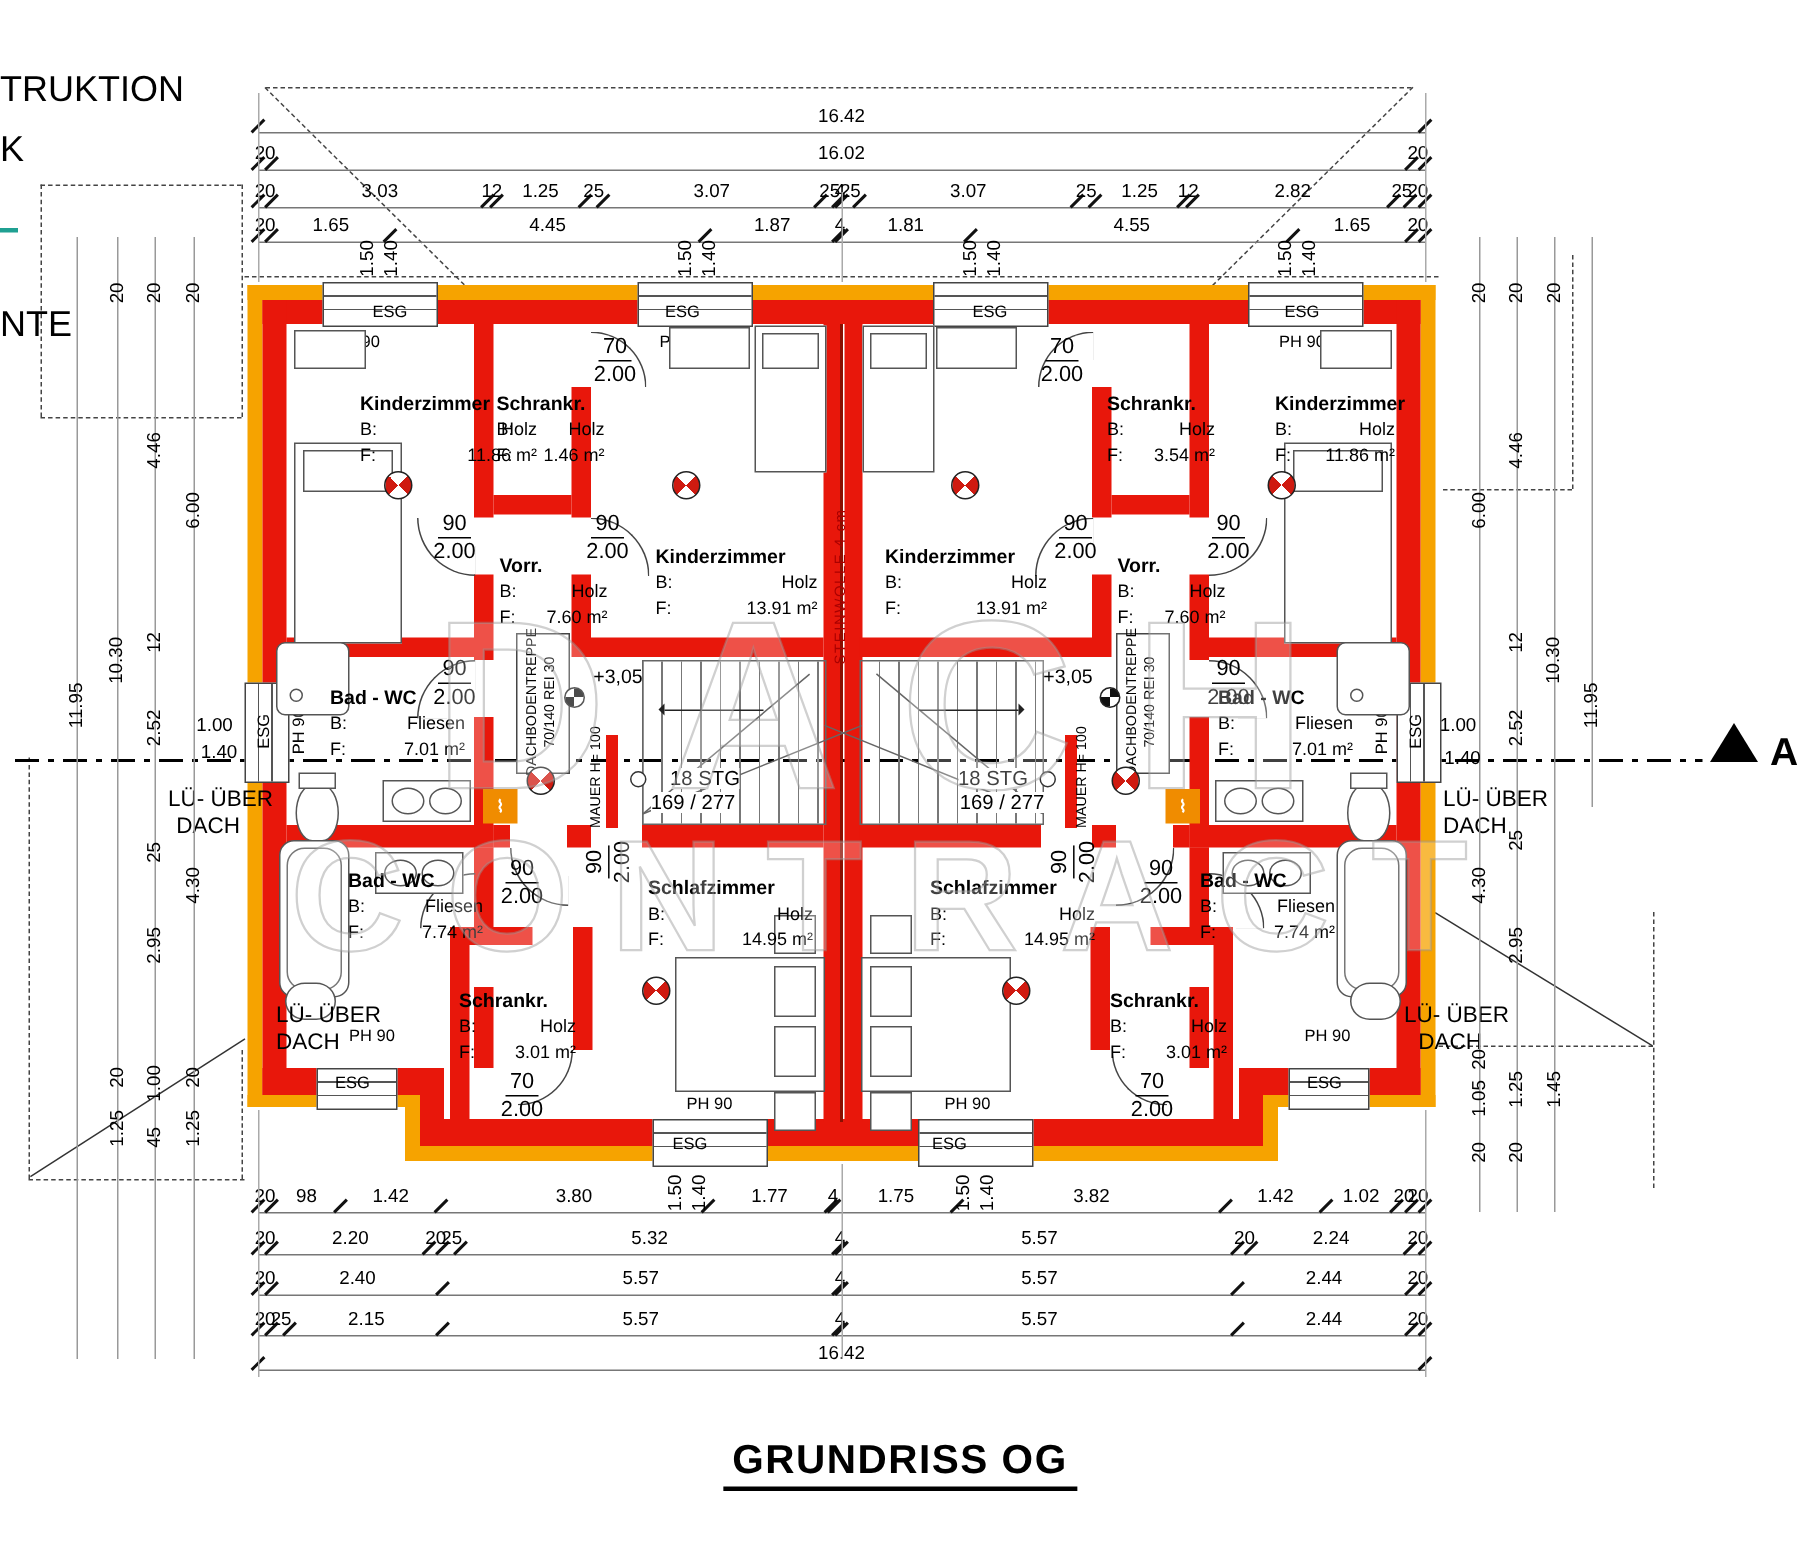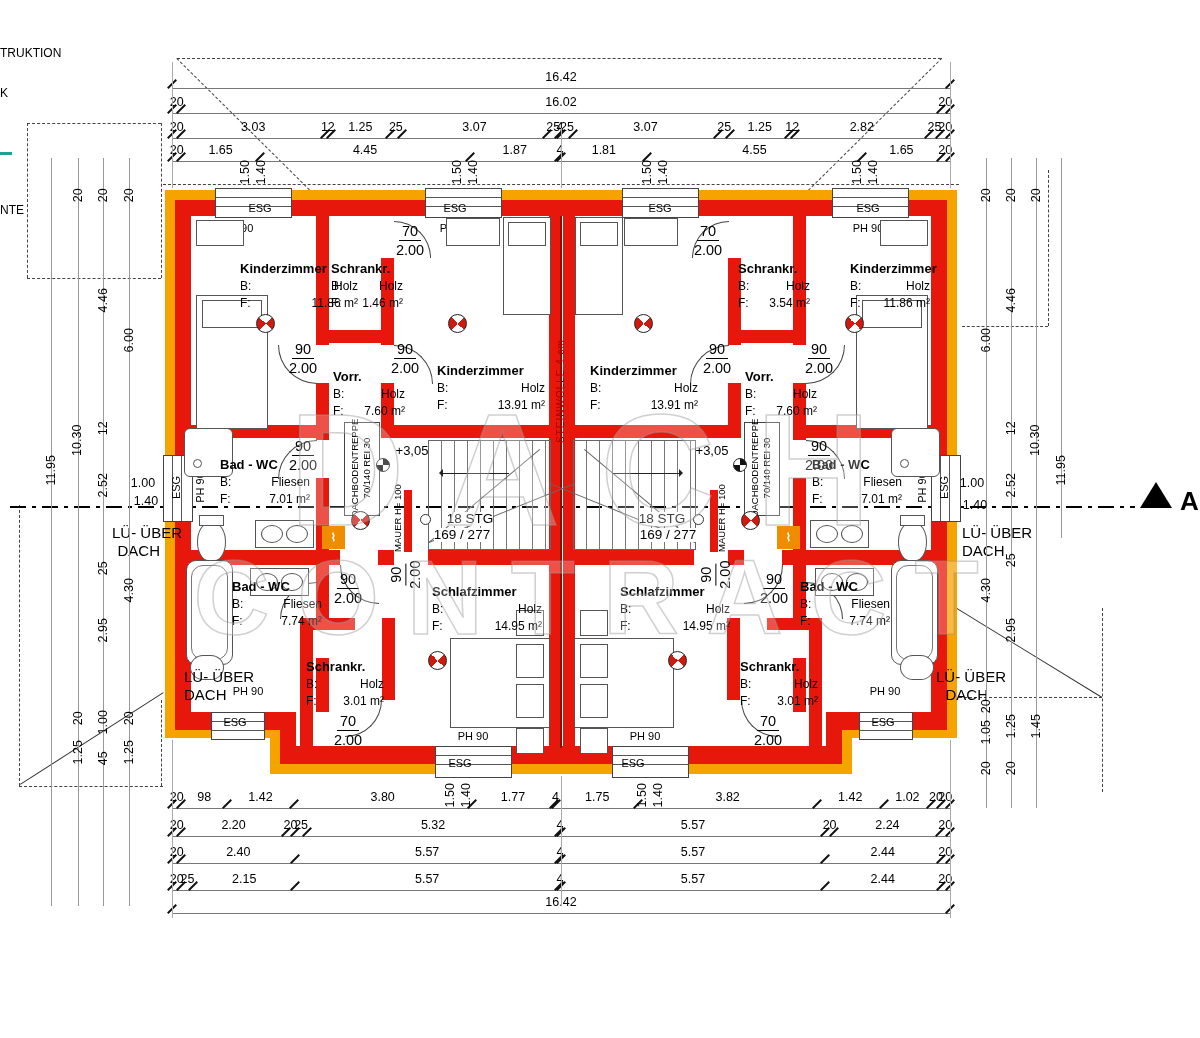--- a/index.html
+++ b/index.html
@@ -79,21 +79,21 @@
   .vblock{position:absolute;display:flex;flex-direction:column;align-items:center;justify-content:center;
           transform:rotate(-90deg);transform-origin:center;font-size:9.5px;line-height:1.25;white-space:nowrap;text-align:center}
   .box{position:absolute;border:1px solid #444;background:#fff}
   
   .wmark{position:absolute;left:0;right:0;text-align:center;font-weight:bold;
          color:rgba(255,255,255,0.25);-webkit-text-stroke:1.5px rgba(150,150,150,0.45);
          pointer-events:none;z-index:40;line-height:1}
   
   .title{position:absolute;left:50%;transform:translateX(-50%);top:958px;font-size:27px;font-weight:bold;
          letter-spacing:1px;border-bottom:3px solid #000;padding:0 6px 2px;white-space:nowrap}
-  .edgetxt{position:absolute;font-size:12px;white-space:nowrap}
+  .edgetxt{position:absolute;font-size:24px;white-space:nowrap}
   .teal{position:absolute;width:12px;height:3px;background:#1fa092}
   .tri{position:absolute;width:0;height:0;border-left:16px solid transparent;border-right:16px solid transparent;border-bottom:26px solid #000}
   .seclab{position:absolute;font-size:26px;font-weight:bold}
   .lue{position:absolute;font-size:15px;line-height:1.2;text-align:right;white-space:nowrap}
 </style>
 </head>
 <body>
 
 <div id="stage">
 
@@ -985,14 +985,15 @@
   <div class="ext" style="left:950px;top:740px;height:178px"></div>
   <div class="ext" style="left:561px;top:776px;height:130px"></div>
 
   <div class="wmark" style="top:390px;font-size:160px;letter-spacing:40px">
     <span>DACH</span>
   </div>
   <div class="wmark" style="top:545px;font-size:105px;letter-spacing:28px">
     <span>CONTRACT</span>
   </div>
 
+  <div class="title">GRUNDRISS OG</div>
 
 </div>
 
 </body></html>

